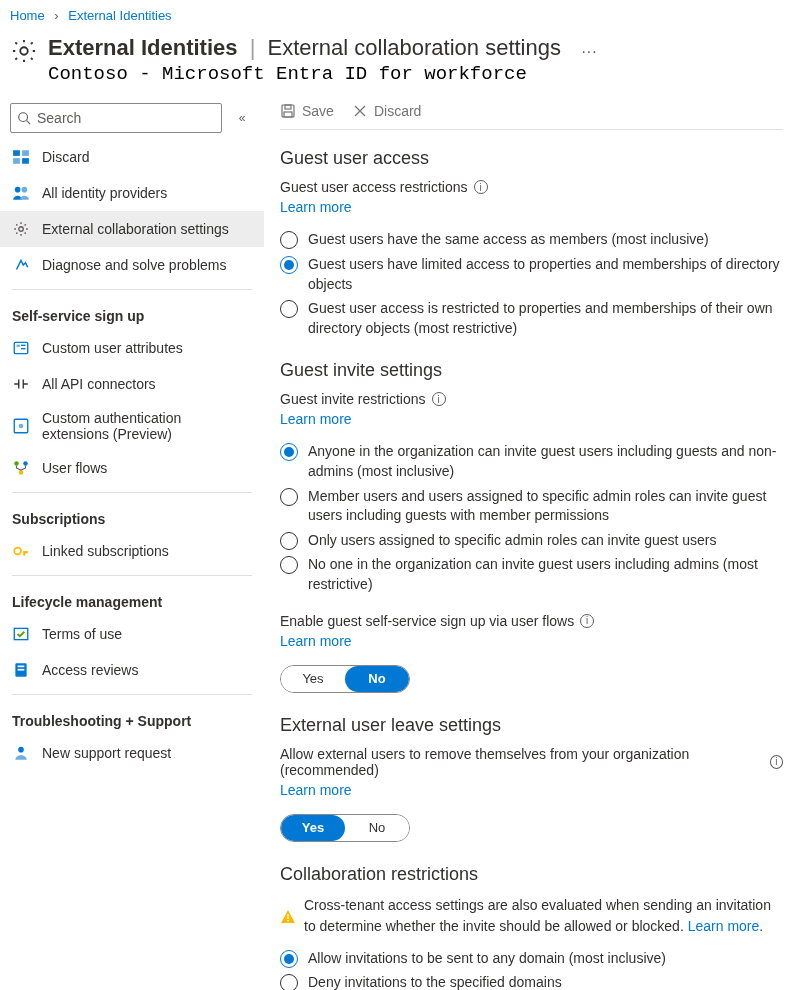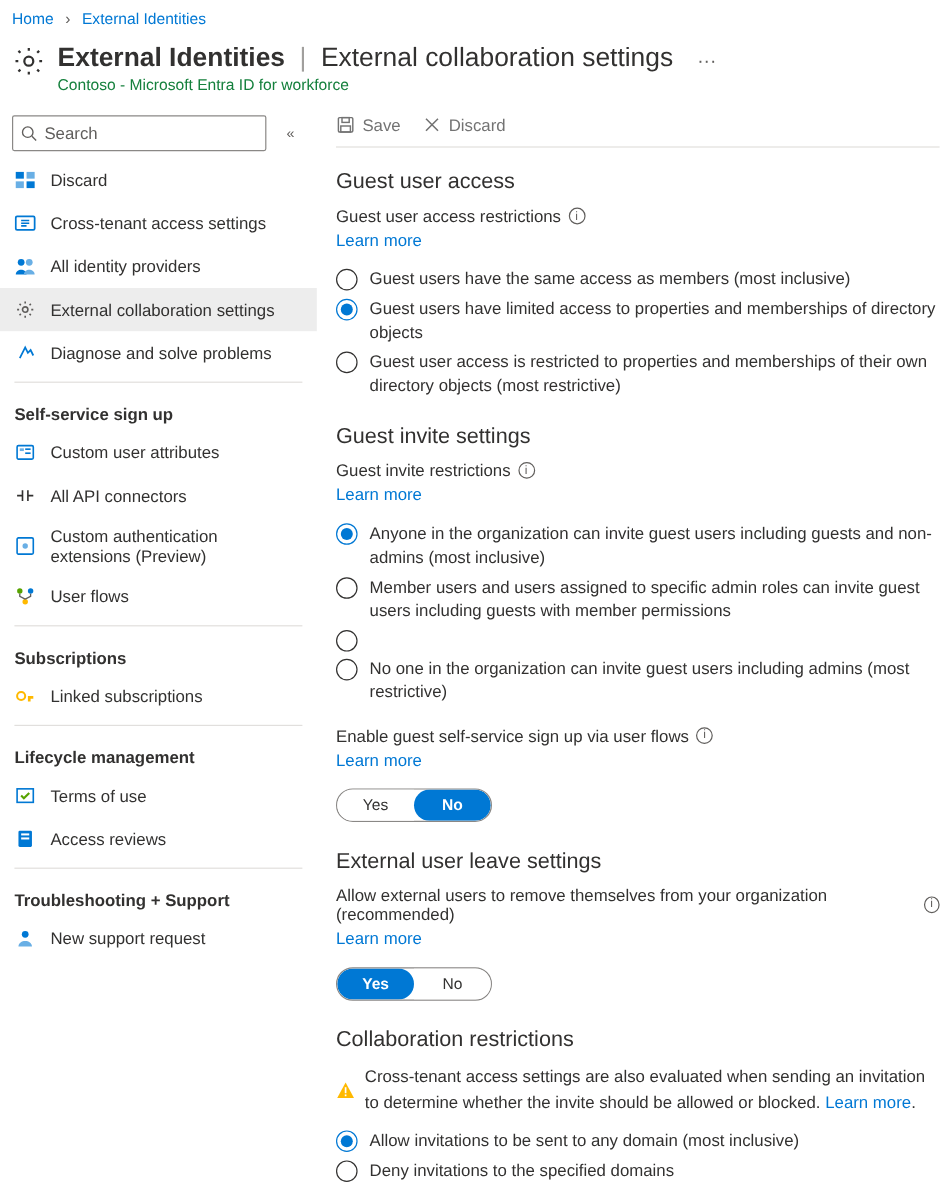--- a/index.html
+++ b/index.html
@@ -13,21 +13,21 @@
   }
   .breadcrumb { padding: 8px 10px; font-size: 13px; }
   .breadcrumb a { color: #0078d4; text-decoration: none; }
   .breadcrumb .chev { color: #605e5c; margin: 0 6px; }
   .header { display: flex; align-items: flex-start; padding: 4px 10px 12px; }
   .header .gear { width: 28px; height: 28px; margin-right: 10px; margin-top: 2px; color: #323130; flex-shrink:0; }
   .title-line { font-size: 22px; font-weight: 400; line-height: 1.2; }
   .title-line .bold { font-weight: 600; }
   .title-line .sep { color: #a19f9d; margin: 0 6px; }
   .ellipsis-btn { margin-left: 20px; color: #605e5c; font-size: 16px; margin-top:8px; cursor:pointer;}
-  .subtitle { font-size: 13px; color: #15803d; margin-top: 2px; }
+  .subtitle { font-size: 19px; color: #000000; margin-top: 2px; font-family: Liberation Mono, monospace; }
   .body-flex { display: flex; }
   .sidebar { width: 264px; flex-shrink: 0; padding-top: 6px; }
   .search-row { display:flex; align-items:center; padding: 0 10px 6px; }
   .search-box {
     flex:1; display:flex; align-items:center; border:1px solid #8a8886;
     height:30px; padding:0 6px; color:#605e5c; border-radius:2px;
   }
   .search-box svg { width:14px;height:14px;margin-right:6px; }
   .collapse-btn { width:24px; text-align:center; color:#605e5c; cursor:pointer; margin-left:8px; font-size:12px;}
   .nav-item {
@@ -117,29 +117,20 @@
             <rect x="9" y="2" width="6" height="5" fill="#69afe5"></rect>
             <rect x="1" y="9" width="6" height="5" fill="#69afe5"></rect>
             <rect x="9" y="9" width="6" height="5" fill="#0078d4"></rect>
           </svg>
         </span>
       <span>Discard</span>
     </div>
     <div class="nav-item">
       <span class="icon">
           <svg viewBox="0 0 16 16">
-            <rect x="1" y="3" width="14" height="10" rx="1" fill="none" stroke="#0078d4" stroke-width="1.3"></rect>
-            <path d="M5 6h6M5 8h6M5 10h4" stroke="#0078d4" stroke-width="1.2"></path>
-          </svg>
-        </span>
-      <span>Cross-tenant access settings</span>
-    </div>
-    <div class="nav-item">
-      <span class="icon">
-          <svg viewBox="0 0 16 16">
             <circle cx="5" cy="5" r="2.5" fill="#0078d4"></circle>
             <circle cx="11" cy="5" r="2.5" fill="#69afe5"></circle>
             <path d="M1 14c0-2 2-3.5 4-3.5s4 1.5 4 3.5" fill="#0078d4"></path>
             <path d="M7 14c0-2 2-3.5 4-3.5s4 1.5 4 3.5" fill="#69afe5"></path>
           </svg>
         </span>
       <span>All identity providers</span>
     </div>
     <div class="nav-item active">
       <span class="icon">
@@ -296,20 +287,21 @@
     <div class="radio-row">
       <div class="radio selected"></div>
       <div class="radio-label">Anyone in the organization can invite guest users including guests and non-admins (most inclusive)</div>
     </div>
     <div class="radio-row">
       <div class="radio"></div>
       <div class="radio-label">Member users and users assigned to specific admin roles can invite guest users including guests with member permissions</div>
     </div>
     <div class="radio-row">
       <div class="radio"></div>
+      <div class="radio-label">Only users assigned to specific admin roles can invite guest users</div>
     </div>
     <div class="radio-row">
       <div class="radio"></div>
       <div class="radio-label">No one in the organization can invite guest users including admins (most restrictive)</div>
     </div>
 
     <div class="field-label" style="margin-top:18px;">
       <span>Enable guest self-service sign up via user flows</span>
       <span class="info">i</span>
     </div>

